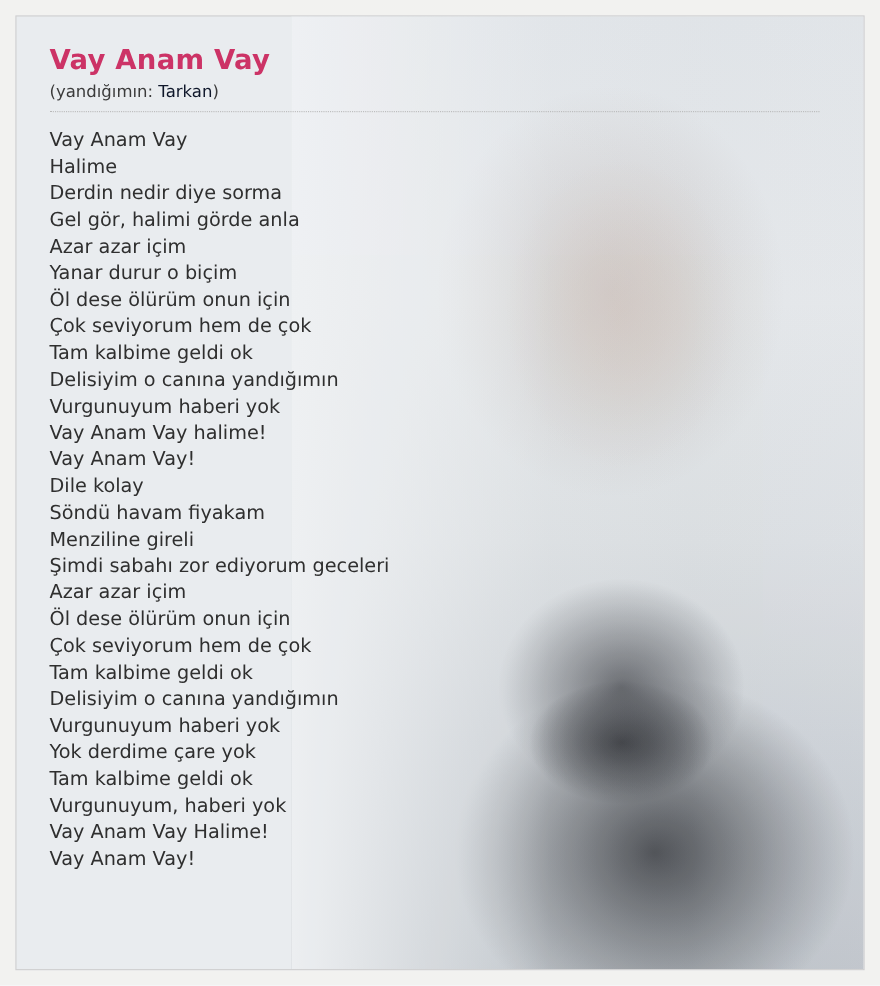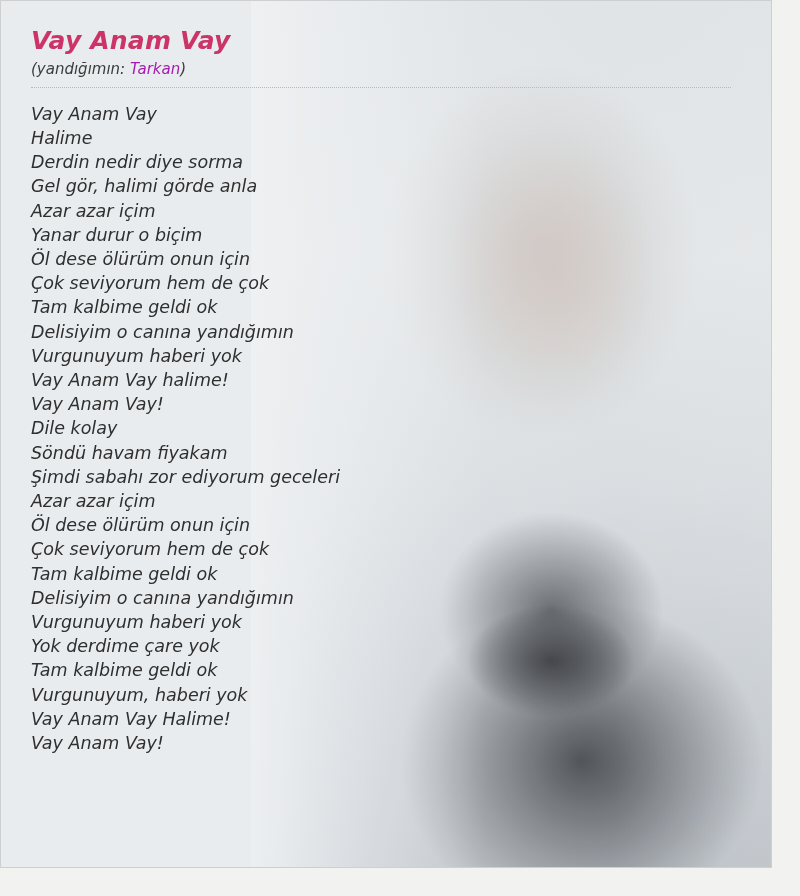--- a/index.html
+++ b/index.html
@@ -11,22 +11,22 @@
     height: 896px;
     background: #ffffff;
     font-family: "DejaVu Sans", sans-serif;
     overflow: hidden;
   }
   .page {
     position: relative;
     width: 800px;
     height: 896px;
     box-sizing: border-box;
+    padding: 14px;
     background: #f2f2f0;
-    font-style: italic;
   }
   .frame {
     position: relative;
     width: 772px;
     height: 868px;
     box-sizing: border-box;
     border: 1px solid #cfcfcf;
     background: #e9ecef;
     overflow: hidden;
   }
@@ -69,21 +69,21 @@
   .artist-line {
     font-size: 15px;
     color: #3b3b3b;
     padding-bottom: 9px;
     border-bottom: 1px dotted #b8b8b8;
     margin-bottom: 14px;
     width: 700px;
     box-sizing: border-box;
   }
   .artist-link {
-    color: #a21caf;
+    color: #0f172a;
     text-decoration: none;
   }
   .lyrics {
     font-size: 17.5px;
     line-height: 24.2px;
     color: #2f2f2f;
   }
   .lyrics .line {
     white-space: pre;
   }
@@ -106,20 +106,21 @@
         <div class="line">Yanar durur o biçim</div>
         <div class="line">Öl dese ölürüm onun için</div>
         <div class="line">Çok seviyorum hem de çok</div>
         <div class="line">Tam kalbime geldi ok</div>
         <div class="line">Delisiyim o canına yandığımın</div>
         <div class="line">Vurgunuyum haberi yok</div>
         <div class="line">Vay Anam Vay halime!</div>
         <div class="line">Vay Anam Vay!</div>
         <div class="line">Dile kolay</div>
         <div class="line">Söndü havam fiyakam</div>
+        <div class="line">Menziline gireli</div>
         <div class="line">Şimdi sabahı zor ediyorum geceleri</div>
         <div class="line">Azar azar içim</div>
         <div class="line">Öl dese ölürüm onun için</div>
         <div class="line">Çok seviyorum hem de çok</div>
         <div class="line">Tam kalbime geldi ok</div>
         <div class="line">Delisiyim o canına yandığımın</div>
         <div class="line">Vurgunuyum haberi yok</div>
         <div class="line">Yok derdime çare yok</div>
         <div class="line">Tam kalbime geldi ok</div>
         <div class="line">Vurgunuyum, haberi yok</div>

